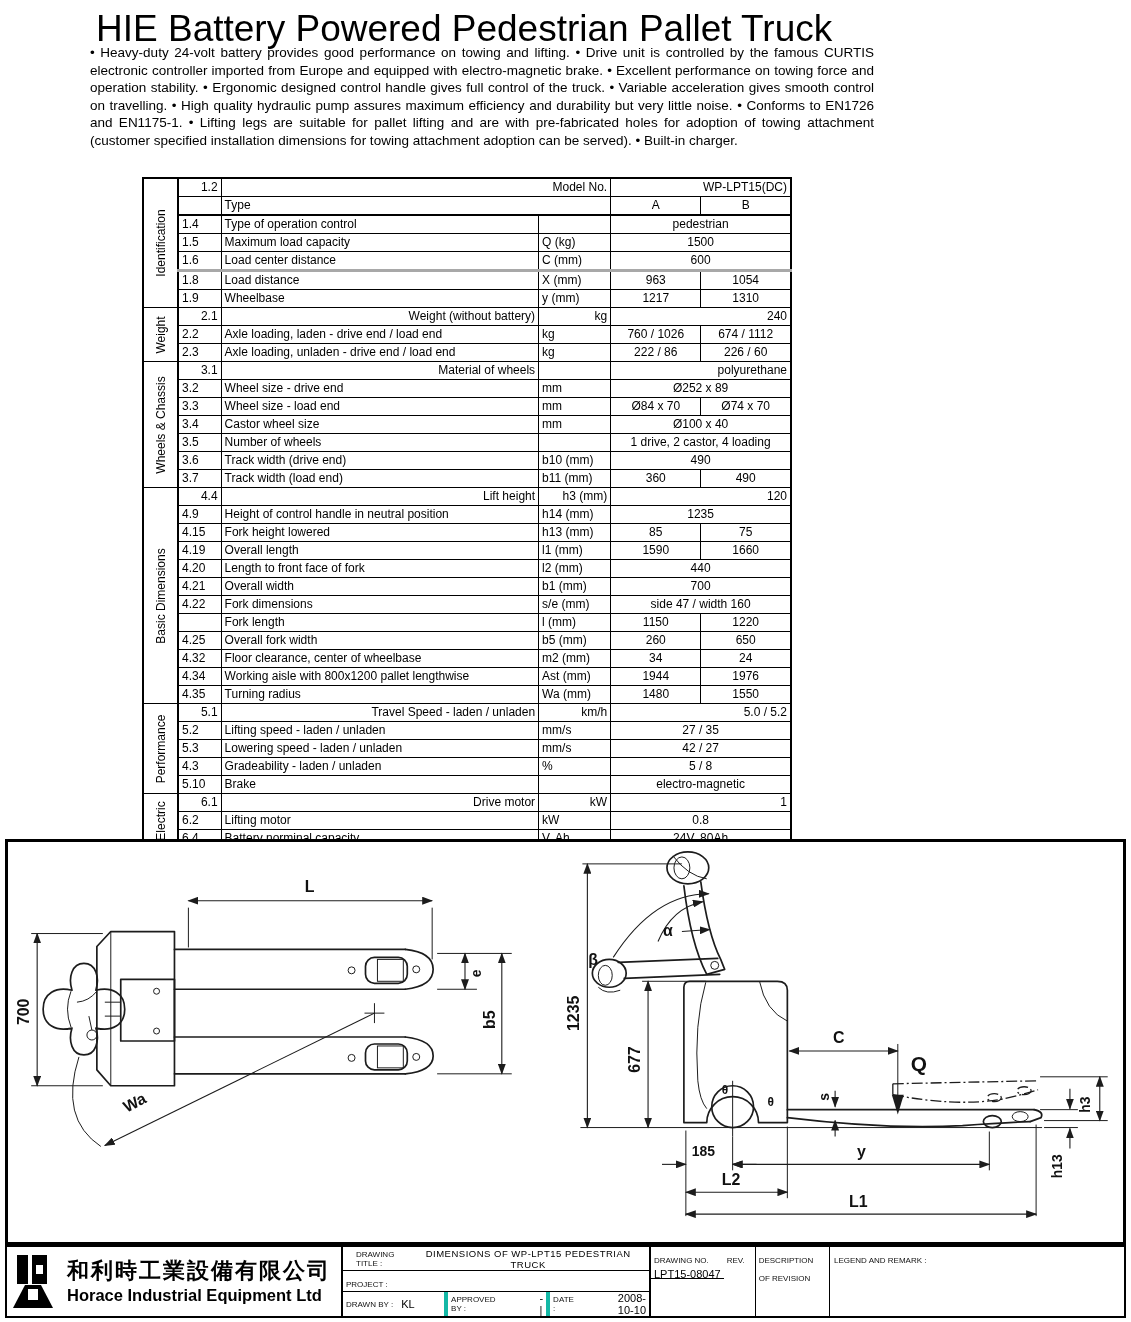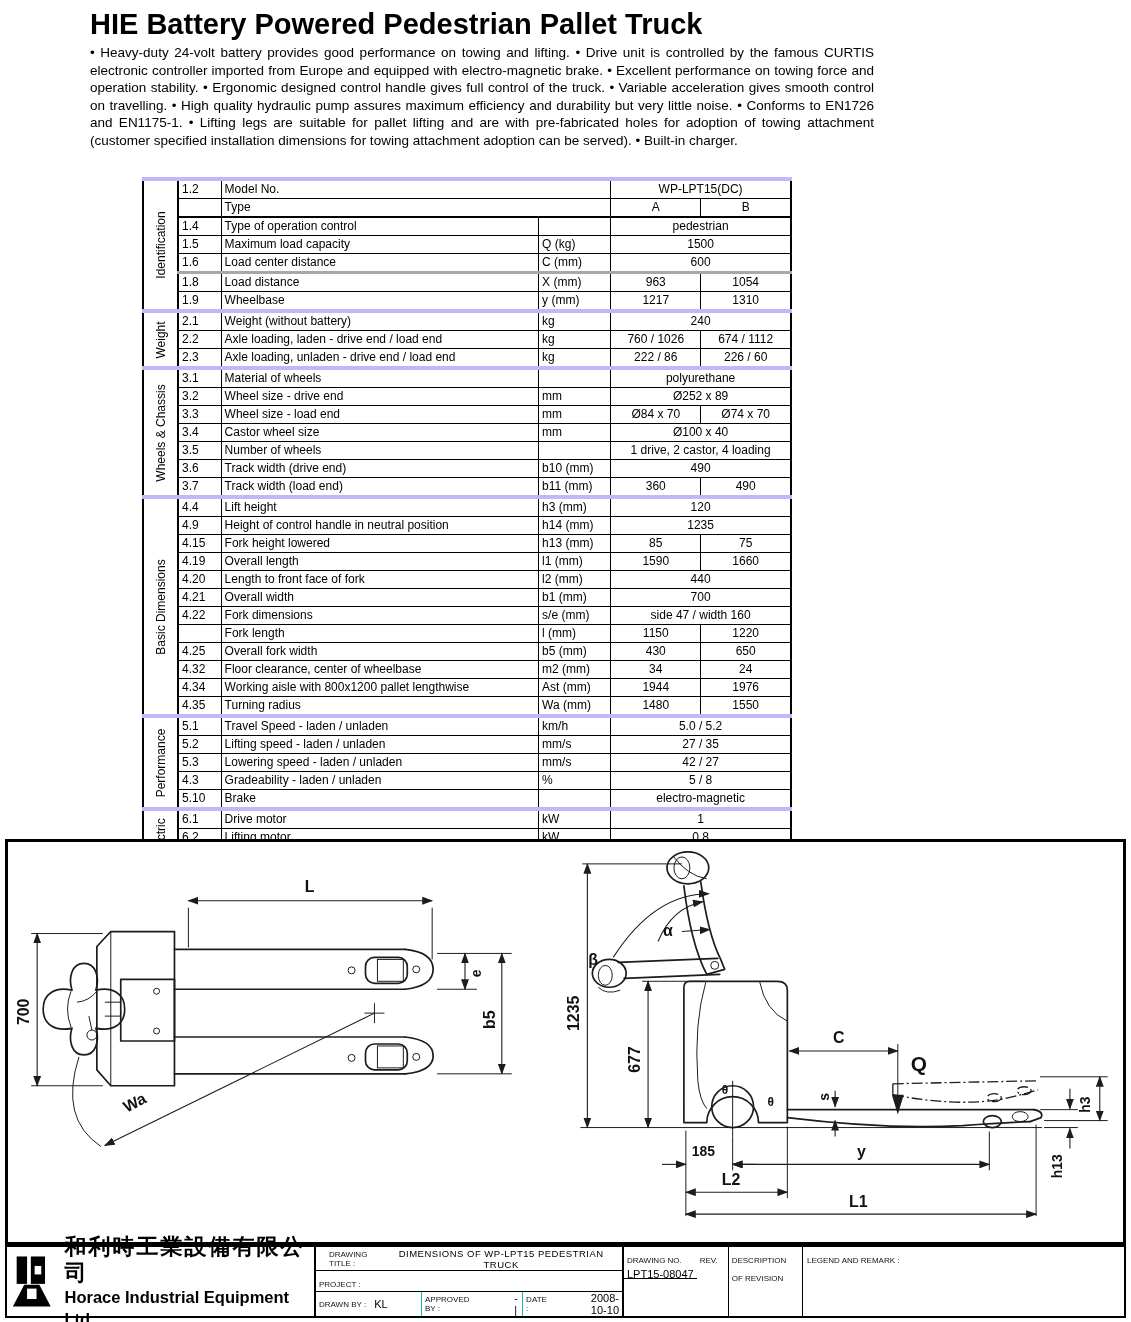--- a/index.html
+++ b/index.html
@@ -1,29 +1,29 @@
 <!DOCTYPE html>
 <html><head>
 <meta charset="utf-8">
 <style>
   html,body{margin:0;padding:0;background:#fff;}
   .doc{position:relative;width:1131px;height:1322px;background:#fff;color:#000;
        font-family:"Liberation Sans", sans-serif;overflow:hidden;}
   
-  .hdr-title{position:absolute;left:90px;top:8px;font-size:29px;font-weight:bold;letter-spacing:0px;white-space:nowrap;}
+  .hdr-title{position:absolute;left:96px;top:8px;font-size:37px;font-weight:normal;letter-spacing:0px;white-space:nowrap;}
   .hdr-intro{position:absolute;left:90px;top:44px;width:784px;font-size:13.5px;line-height:17.6px;text-align:justify;}
   
   .tblwrap{position:absolute;left:142px;top:177px;}
   table.spec{border-collapse:collapse;table-layout:fixed;width:650px;border:2px solid #000;}
   table.spec td, table.spec th{border:1px solid #000;height:17px;padding:0 3px;font-size:12px;
        font-weight:normal;line-height:15px;white-space:nowrap;overflow:hidden;}
   table.spec th.sec{position:relative;border-left:2px solid #000;border-right:2px solid #000;padding:0;}
   table.spec th.sec span{position:absolute;left:50%;top:50%;transform:translate(-50%,-50%) rotate(-90deg);
        white-space:nowrap;font-size:12px;}
-  tr.sec-top td, tr.sec-top th{border-top:4px solid #c4b5fd;}
+  tr.sec-top td, tr.sec-top th{border-top:1px solid #c4b5fd;text-align:right;}
   tr.thick-top td{border-top:2px solid #000;}
   tr.gray-top td{border-top:3px solid #a8a8a8;}
   td.no{text-align:left;}
   td.val{text-align:center;}
   td.b{font-weight:bold;}
   
   .drawbox{position:absolute;left:5px;top:839px;width:1115px;height:400px;border:3px solid #000;background:#fff;}
   svg text{font-family:"Liberation Sans", sans-serif;}
   .part{fill:none;stroke:#1c1c1c;stroke-width:1.7;stroke-linecap:round;stroke-linejoin:round;}
   .thin{fill:none;stroke:#1c1c1c;stroke-width:1;}
@@ -31,33 +31,33 @@
   .arr{fill:none;stroke:#1c1c1c;stroke-width:1.1;marker-end:url(#ar);}
   .ph{stroke-dasharray:11 3 2 3;stroke-width:1.3;}
   .dlab{font-size:14px;font-weight:bold;fill:#111;}
   .dlab2{font-size:16px;font-weight:bold;fill:#111;}
   .qlab{font-size:21px;font-weight:bold;fill:#111;}
   .tlab{font-size:12px;font-weight:bold;fill:#111;}
   
   .tblock{position:absolute;left:5px;top:1245px;width:1121px;height:73px;border:2px solid #000;
           box-sizing:border-box;display:flex;}
   .tb-cell{box-sizing:border-box;height:100%;}
-  .tb-logo{width:307px;display:flex;align-items:center;padding-left:4px;}
+  .tb-logo{width:334px;display:flex;align-items:center;padding-left:4px;}
   .tb-co{margin-left:10px;}
   .tb-cn{font-size:22px;font-weight:bold;letter-spacing:2px;line-height:26px;}
   .tb-en{font-size:16.5px;font-weight:bold;line-height:22px;}
   .tb-mid{width:308px;border-left:2px solid #000;display:flex;flex-direction:column;}
   .tb-sm{font-size:8px;color:#111;}
   .tb-row1{height:29px;border-bottom:1px solid #000;display:flex;align-items:center;}
   .tb-minilabel{display:flex;flex-direction:column;justify-content:center;padding:0 13px;line-height:9px;}
   .tb-title{flex:1;text-align:center;font-size:9.5px;letter-spacing:.5px;}
   .tb-row2{height:21px;border-bottom:1px solid #000;padding:2px 3px;box-sizing:border-box;}
   .tb-row3{flex:1;display:flex;}
   .tb-r3c{box-sizing:border-box;display:flex;align-items:center;padding:0 3px;gap:8px;}
-  .tb-r3c + .tb-r3c{border-left:1px solid #14b8a6;gap:44px;}
+  .tb-r3c + .tb-r3c{border-left:4px solid #14b8a6;gap:44px;}
   .tb-val{font-size:11px;}
   .tb-dno{width:180px;border-left:2px solid #000;display:flex;flex-direction:row;}
   .tb-dno-top{height:32px;border-bottom:1px solid #000;padding:2px 3px;box-sizing:border-box;}
   .tb-dno-no{text-align:center;font-size:11px;margin-top:1px;}
   .tb-dno-rev{flex:1;display:flex;}
   .tb-rev{width:32px;border-right:1px solid #000;padding:2px 3px;box-sizing:border-box;}
   .tb-desc{flex:1;padding:2px 3px;}
   .tb-legend{flex:1;border-left:1px solid #000;padding:2px 4px;box-sizing:border-box;}
 </style>
 </head>
@@ -246,21 +246,21 @@
             <td class="no"></td>
             <td class="desc">Fork length</td>
             <td class="unit">l (mm)</td>
             <td class="val">1150</td>
             <td class="val">1220</td>
           </tr>
           <tr>
             <td class="no">4.25</td>
             <td class="desc">Overall fork width</td>
             <td class="unit">b5 (mm)</td>
-            <td class="val">430</td>
+            <td class="val">260</td>
             <td class="val">650</td>
           </tr>
           <tr>
             <td class="no">4.32</td>
             <td class="desc">Floor clearance, center of wheelbase</td>
             <td class="unit">m2 (mm)</td>
             <td class="val">34</td>
             <td class="val">24</td>
           </tr>
           <tr>

